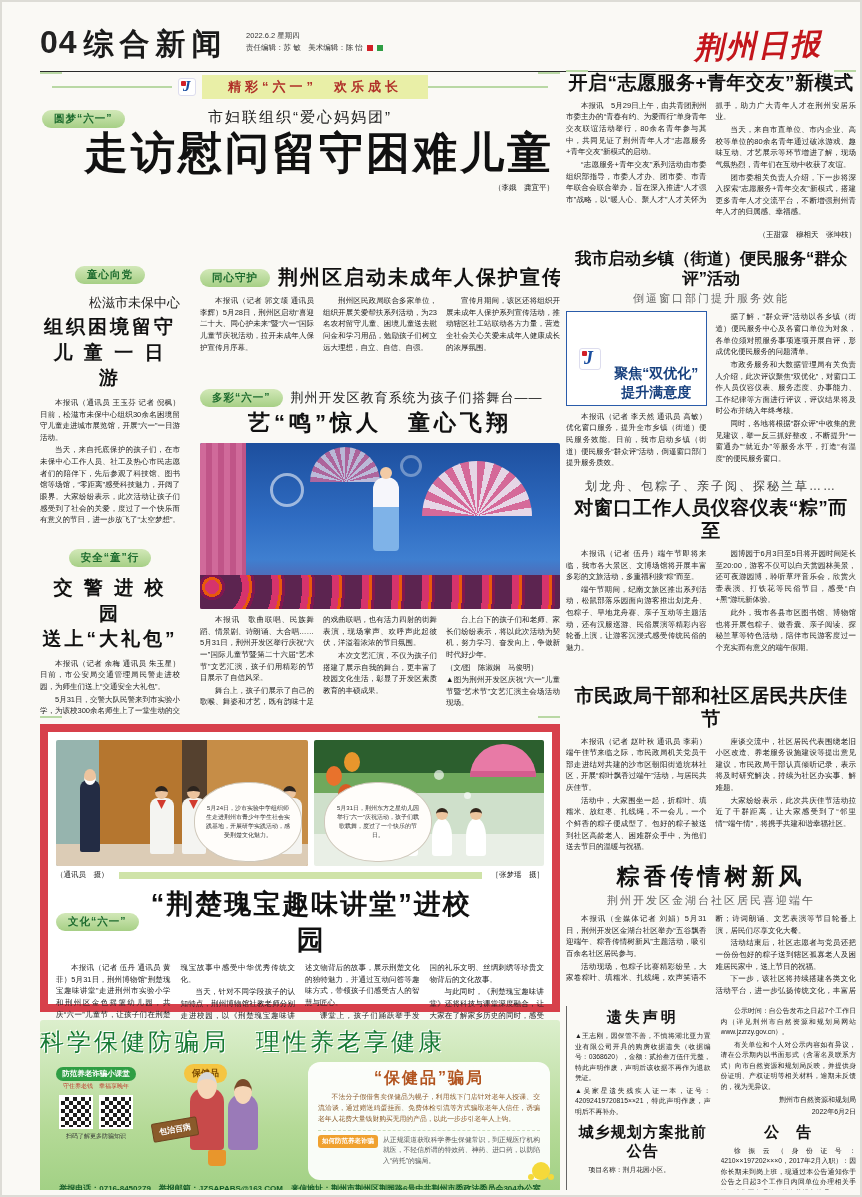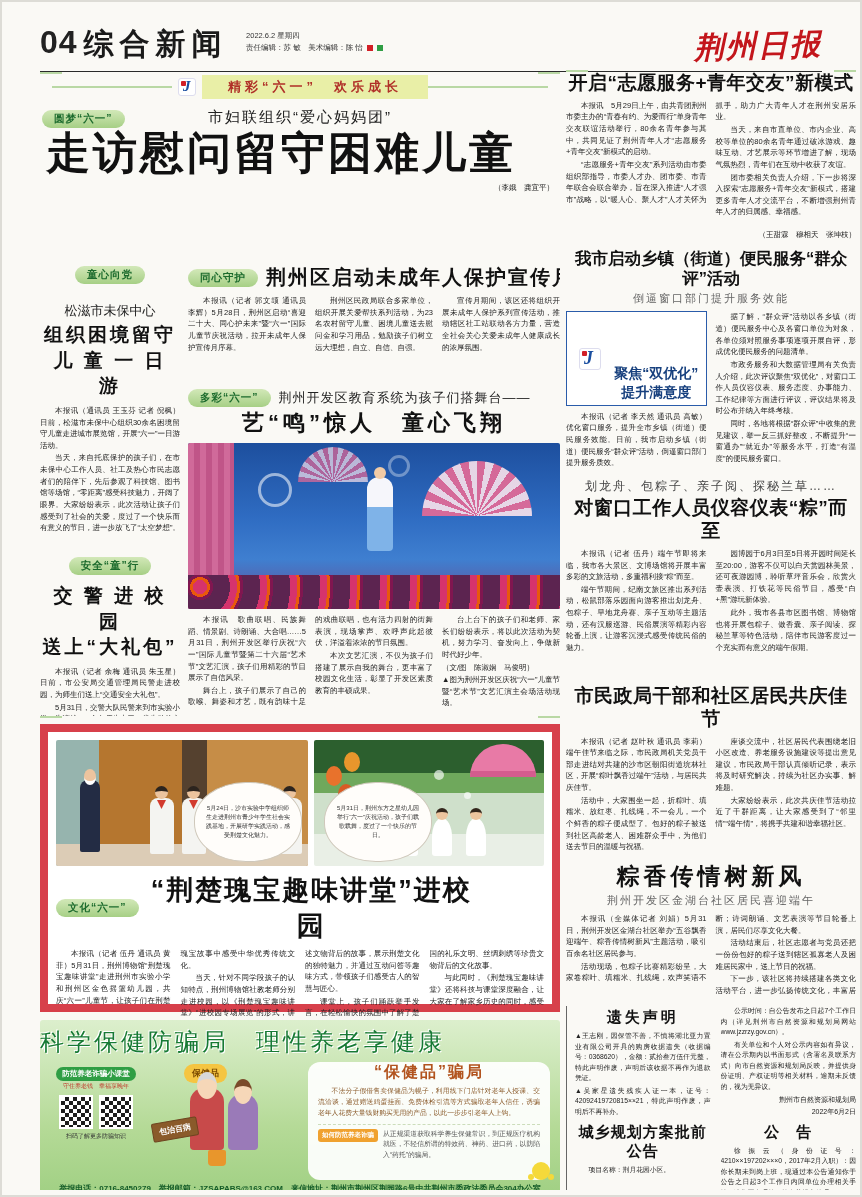--- a/index.html
+++ b/index.html
@@ -40,35 +40,35 @@
   .banner-box { background:#e9efa7; color:#b03028; font-weight:900; font-size:13px; padding:3px 26px; letter-spacing:4px;}
 
   
   .badge { display:inline-block; background:linear-gradient(#d2e8b8,#a6cf85); color:#1c6b2d; font-weight:900;
            font-size:10.5px; padding:2px 12px; border-radius:14px; letter-spacing:1px; white-space:nowrap;}
 
   
   .main-story { position:relative; padding:2px 6px 0; height:156px; }
   .ms-badge { position:absolute; left:2px; top:6px; }
   .ms-kicker { text-align:center; font-size:15px; color:#222; letter-spacing:2px; font-weight:400; margin-top:2px;}
-  .ms-head { text-align:left; font-size:44px; font-weight:900; color:#111; letter-spacing:3px; line-height:1.1; margin:2px 0 6px;}
+  .ms-head { text-align:right; font-size:44px; font-weight:900; color:#111; letter-spacing:3px; line-height:1.1; margin:2px 0 6px;}
   .cols-4 { columns:4; column-gap:10px; }
   .cols-3 { columns:3; column-gap:9px; }
   .cols-2 { columns:2; column-gap:9px; }
   .body p { font-size:7.5px; line-height:1.55; color:#222; text-align:justify; text-indent:2em; margin-bottom:1px;}
   .byline { text-align:right; font-size:7.5px; color:#222; }
   .ms-body { height:54px; overflow:hidden; }
 
   
-  .row2 { display:flex; gap:8px; height:452px; margin-top:4px; }
+  .row2 { display:flex; gap:20px; height:452px; margin-top:4px; }
   .ncol { flex:0 0 140px; overflow:hidden; }
   .mcol { flex:1; overflow:hidden; }
 
   .ncol .story { margin-bottom:10px; text-align:center;}
-  .n-kicker { font-size:13px; color:#222; margin-top:18px; text-align:center;}
+  .n-kicker { font-size:13px; color:#222; margin-top:10px; text-align:right;}
   .n-head { font-size:19px; font-weight:900; color:#111; letter-spacing:3px; line-height:1.35; margin:2px 0 6px;}
   .ncol .body { text-align:left; }
   .n-body1 { height:140px; overflow:hidden;}
   .n-body2 { height:158px; overflow:hidden;}
 
   .m-headrow { display:flex; align-items:center; gap:8px; margin-bottom:4px;}
   .m-head1 { font-size:20px; font-weight:900; color:#111; letter-spacing:2px; white-space:nowrap;}
   .m-body1 { height:86px; overflow:hidden; margin-bottom:8px;}
   .m-kickrow { display:flex; align-items:center; gap:8px; }
   .m-kicker { font-size:13px; color:#222; letter-spacing:1px;}
@@ -140,21 +140,21 @@
   .qr { width:34px; height:34px; background:repeating-conic-gradient(#1d1d1d 0% 25%, #fff 0% 50%); background-size:8px 8px; border:2px solid #fff;}
   .qr-cap { font-size:6px; color:#333; margin-top:3px;}
   .toon { flex:0 0 150px; position:relative;}
   .toon .bubble { position:absolute; left:34px; top:2px; background:#f5c542; color:#7a4a00; font-weight:900; font-size:9px; padding:3px 8px; border-radius:10px;}
   .toon .gma { position:absolute; left:40px; top:26px; width:34px; height:62px; background:#c84a4a; border-radius:14px 14px 4px 4px;}
   .toon .gma::before { content:""; position:absolute; left:7px; top:-16px; width:20px; height:20px; border-radius:50%; background:#f6d7b8; border-top:7px solid #d8d8d8;}
   .toon .care { position:absolute; left:78px; top:32px; width:30px; height:56px; background:#9a7ab8; border-radius:14px 14px 4px 4px;}
   .toon .care::before { content:""; position:absolute; left:6px; top:-15px; width:18px; height:18px; border-radius:50%; background:#f6d7b8; border-top:7px solid #7a4a2a;}
   .toon .sign { position:absolute; left:2px; top:58px; background:#8a5a2a; color:#fff; font-size:8px; font-weight:700; padding:3px 6px; transform:rotate(-10deg); border-radius:2px; border:1px solid #6e4520;}
   .toon .bag { position:absolute; left:58px; top:88px; width:18px; height:16px; background:#e8962c; border-radius:2px 2px 4px 4px;}
-  .panel { flex:1; background:rgba(255,255,255,.93); border-radius:12px; padding:0 10px;}
+  .panel { flex:1; background:rgba(255,255,255,.93); border-radius:12px; padding:6px 10px;}
   .panel-title { text-align:center; font-size:16px; font-weight:900; color:#b2541f; letter-spacing:2px; margin-bottom:3px;}
   .panel-text { font-size:6.8px; line-height:1.6; color:#8a5a2a; text-align:justify; text-indent:2em;}
   .tip { display:flex; gap:5px; margin-top:5px; border-top:1px dashed #cdb; padding-top:4px; align-items:flex-start;}
   .tip-tag { flex:0 0 auto; background:#f0a12f; color:#fff; font-size:6.5px; font-weight:700; padding:2px 4px; border-radius:3px;}
   .tip-text { font-size:6.8px; line-height:1.55; color:#555; text-align:justify;}
   .hotline { text-align:center; font-size:8px; font-weight:700; color:#145c28; margin-top:3px;}
   .flower { position:absolute; right:10px; bottom:34px; width:18px; height:18px; border-radius:50%; background:#f5d93a; box-shadow:-10px 6px 0 -6px #f5d93a, 10px 6px 0 -6px #f5d93a;}
 
   
   .rsec { margin-bottom:9px; }
@@ -339,20 +339,25 @@
               </span>
             <span class="kgkid">
                 <span class="hd"></span>
               </span>
             <span class="kgkid">
                 <span class="hd"></span>
               </span>
           </span>
           <span class="cap-bubble cb-r">5月31日，荆州东方之星幼儿园举行“六一”庆祝活动，孩子们载歌载舞，度过了一个快乐的节日。</span>
         </div>
+      </div>
+      <div class="credits">
+        <span class="credit">（通讯员　摄）</span>
+        <span class="gstrip"></span>
+        <span class="credit">［张梦瑶　摄］</span>
       </div>
       <div class="rb-headrow">
         <span class="badge">文化“六一”</span>
         <span class="rb-head">“荆楚瑰宝趣味讲堂”进校园</span>
       </div>
       <div class="body cols-4 rb-body">
         <p>本报讯（记者 伍丹 通讯员 黄菲）5月31日，荆州博物馆“荆楚瑰宝趣味讲堂”走进荆州市实验小学和荆州区金色摇篮幼儿园，共庆“六一”儿童节，让孩子们在荆楚瑰宝故事中感受中华优秀传统文化。</p>
         <p>当天，针对不同学段孩子的认知特点，荆州博物馆社教老师分别走进校园，以《荆楚瑰宝趣味讲堂》“进校园专场展览”的形式，讲述文物背后的故事，展示荆楚文化的独特魅力，并通过互动问答等趣味方式，带领孩子们感受古人的智慧与匠心。</p>
         <p>课堂上，孩子们踊跃举手发言，在轻松愉快的氛围中了解了楚国的礼乐文明、丝绸刺绣等珍贵文物背后的文化故事。</p>
         <p>与此同时，《荆楚瑰宝趣味讲堂》还将科技与课堂深度融合，让大家在了解家乡历史的同时，感受到博大精深的荆楚文化，激发了孩子们对中华优秀传统文化的热爱。</p>

